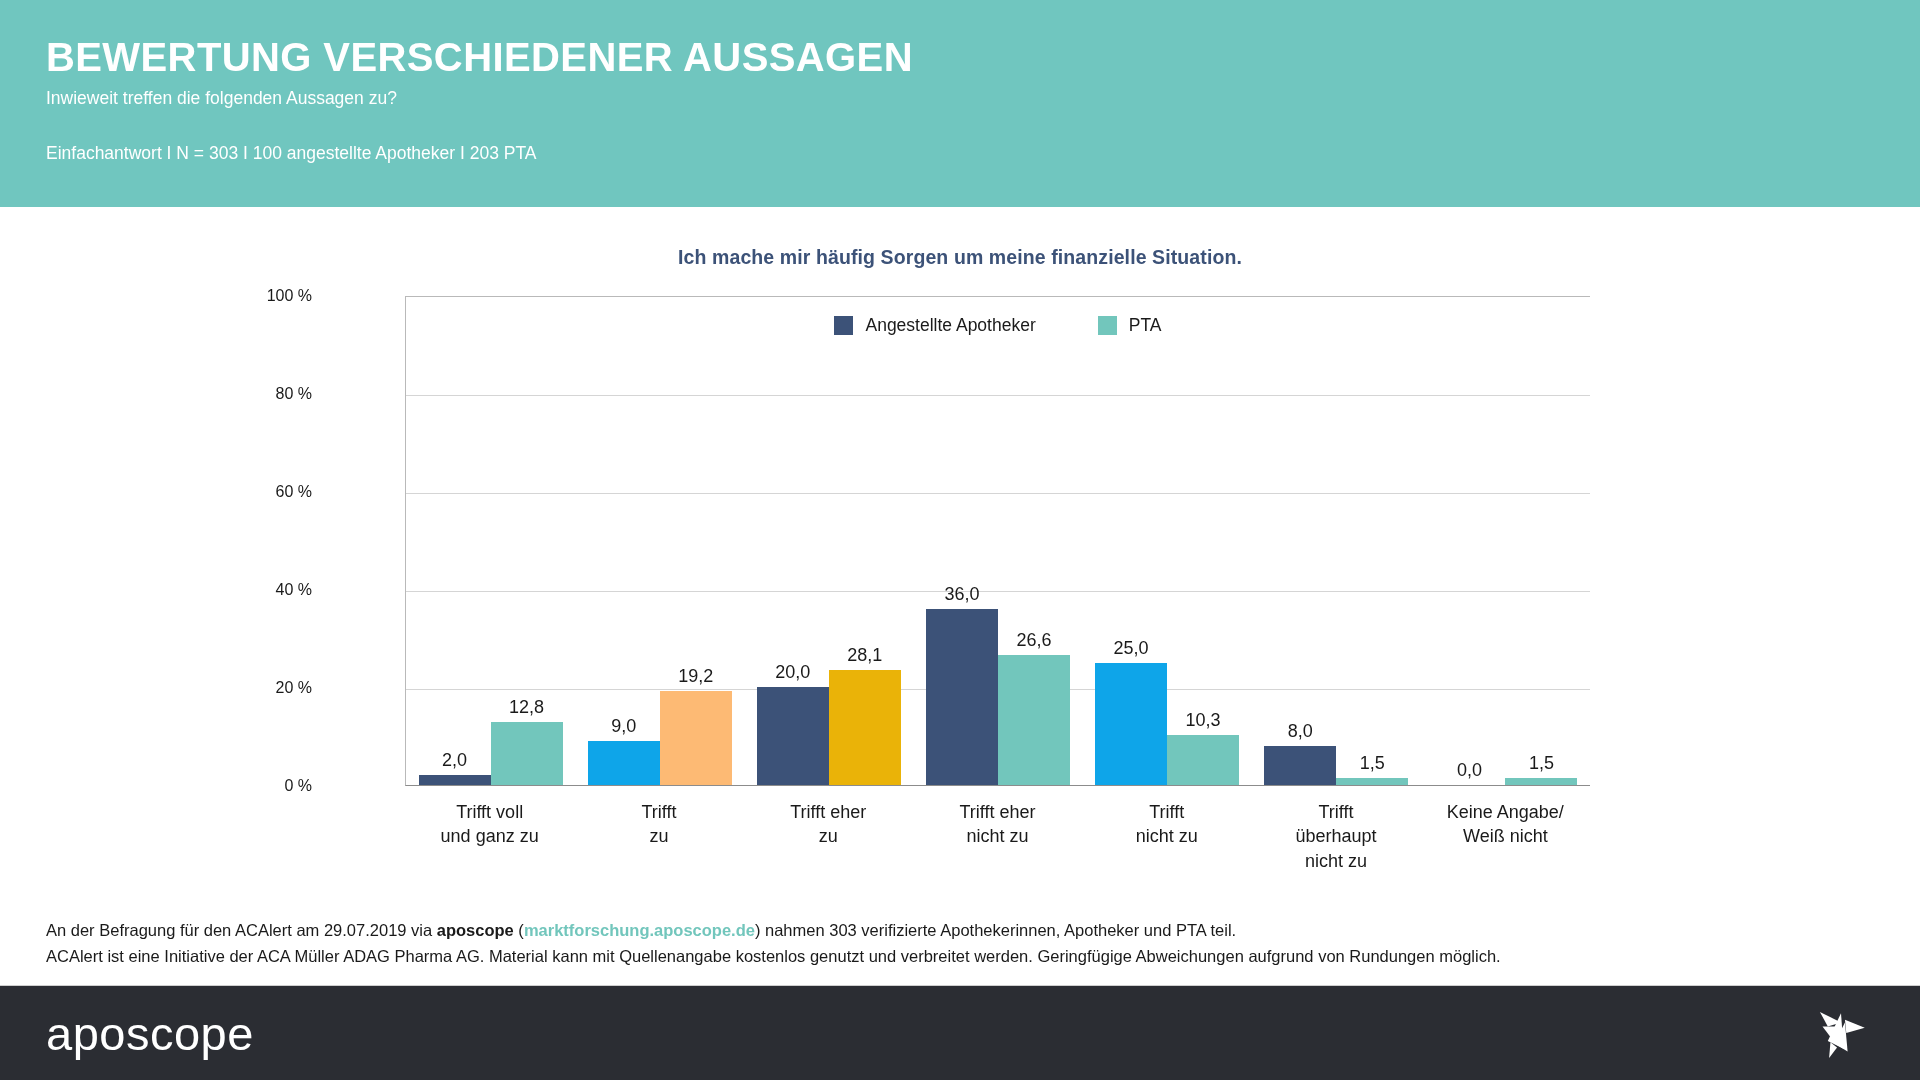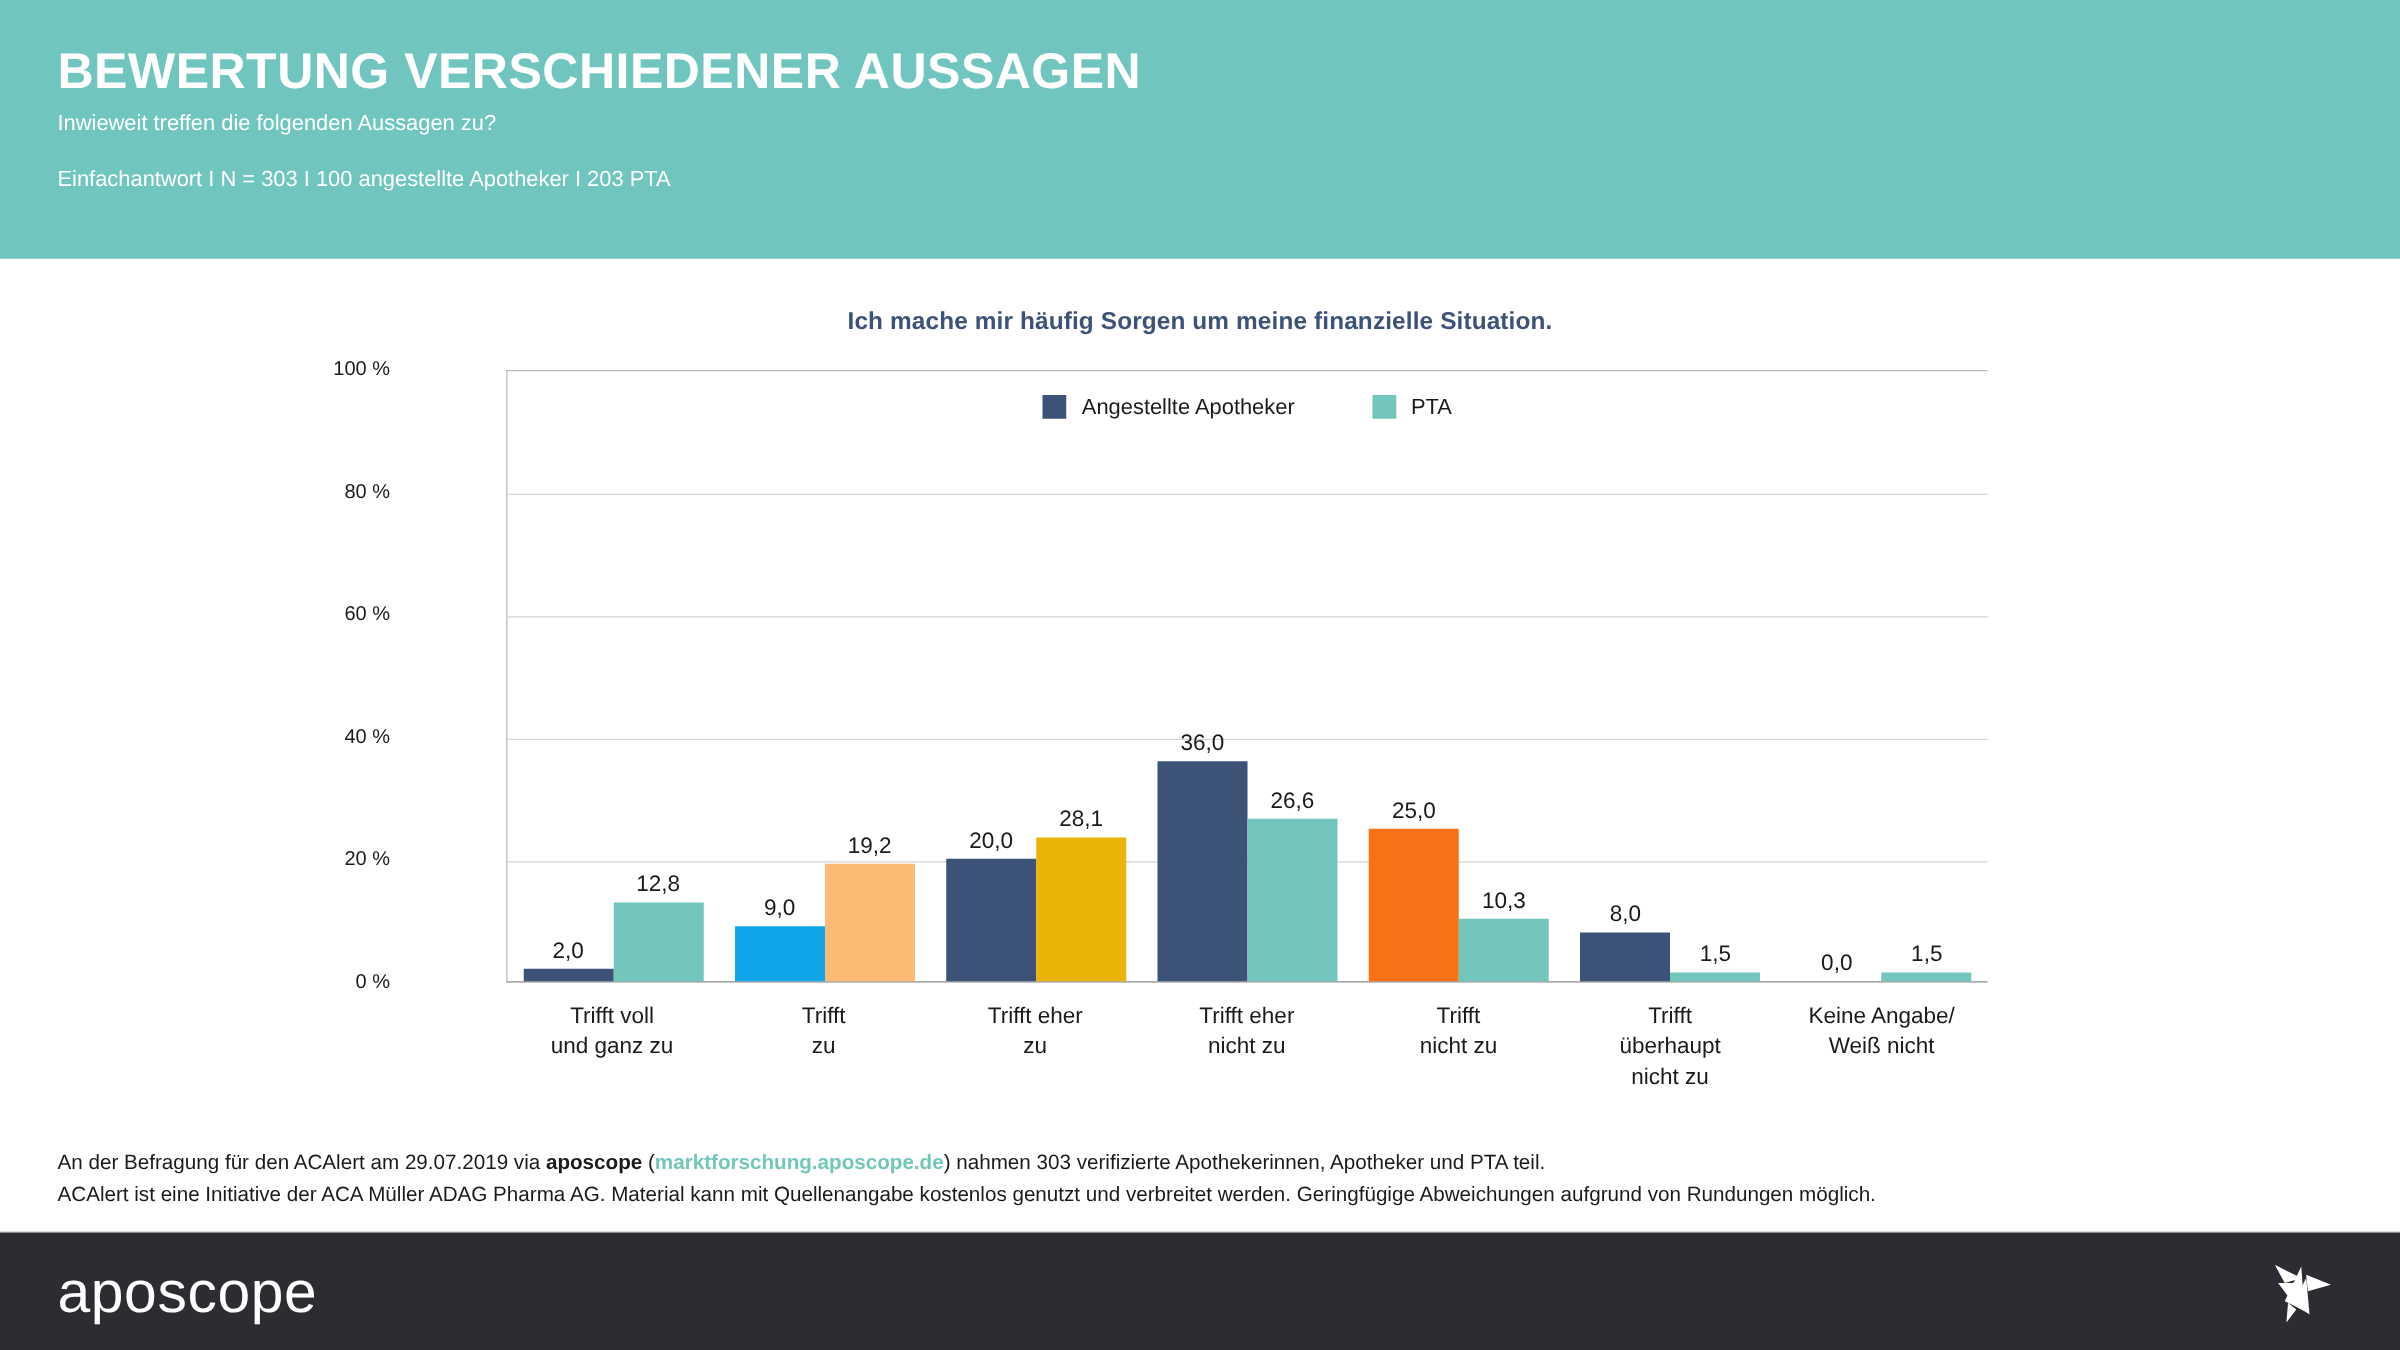--- a/index.html
+++ b/index.html
@@ -35,21 +35,21 @@
     text-transform: uppercase;
   }
   .header-subtitle {
     margin-top: 10px;
     font-size: 17.5px;
     color: #ffffff;
     font-weight: normal;
     line-height: 1.2;
   }
   .header-meta {
-    margin-top: 24px;
+    margin-top: 34px;
     font-size: 17.5px;
     color: #ffffff;
     font-weight: normal;
   }
 
   
   .chart-title {
     position: absolute;
     left: 0; top: 246px;
     width: 1920px;
@@ -296,21 +296,21 @@
               </div>
             </div>
             <div class="bar-slot">
               <div class="bar pta" style="height: 130.34px; background: rgb(114, 198, 188);">
                 <span class="bar-value">26,6</span>
               </div>
             </div>
           </div>
           <div class="group">
             <div class="bar-slot">
-              <div class="bar apo" style="height: 122.5px; background: #f97316;">
+              <div class="bar apo" style="height: 122.5px; background: #0ea5e9;">
                 <span class="bar-value">25,0</span>
               </div>
             </div>
             <div class="bar-slot">
               <div class="bar pta" style="height: 50.47px; background: rgb(114, 198, 188);">
                 <span class="bar-value">10,3</span>
               </div>
             </div>
           </div>
           <div class="group">

